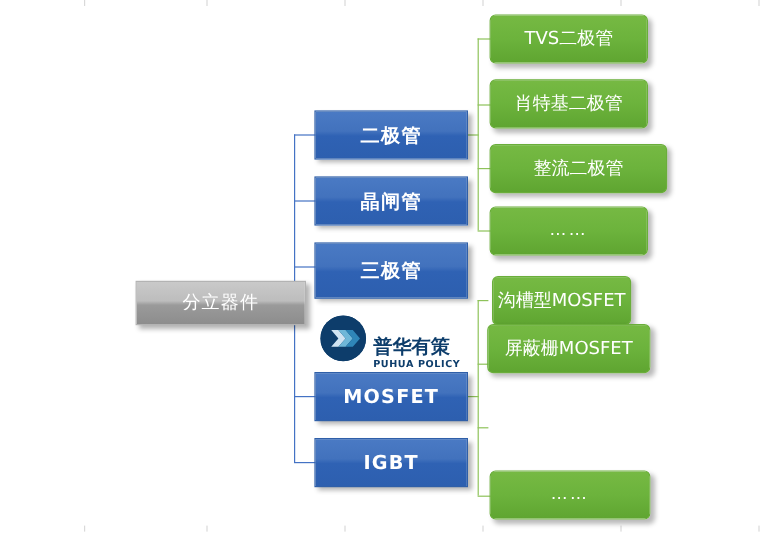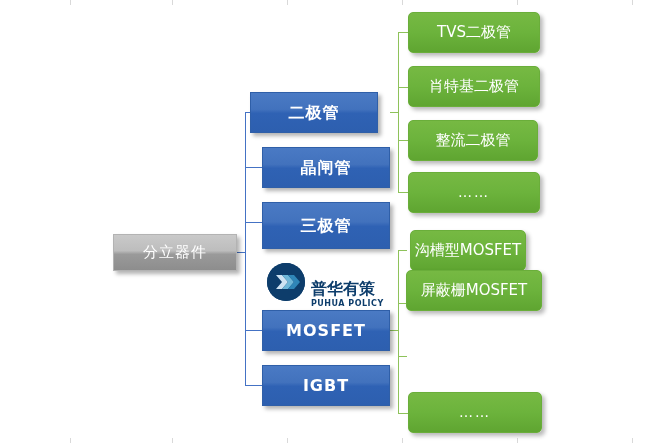--- a/index.html
+++ b/index.html
@@ -158,25 +158,25 @@
   <div class="line-green h-line" style="left:398px; top:140px; width:11px;"></div>
   <div class="line-green h-line" style="left:398px; top:192px; width:11px;"></div>
 
   <div class="line-green h-line" style="left:390px; top:330px; width:9px;"></div>
   <div class="line-green v-line" style="left:398px; top:250px; height:163px;"></div>
   <div class="line-green h-line" style="left:398px; top:250px; width:9px;"></div>
   <div class="line-green h-line" style="left:398px; top:303px; width:9px;"></div>
   <div class="line-green h-line" style="left:398px; top:356px; width:9px;"></div>
   <div class="line-green h-line" style="left:398px; top:413px; width:11px;"></div>
 
-  <div class="node node-root" style="left:113px; top:234px; width:124px; height:37px;">
+  <div class="node node-root" style="left:113px; top:234px; width:142px; height:37px;">
     <span>分立器件</span>
   </div>
 
-  <div class="node node-blue" style="left:250px; top:92px; width:128px; height:41px;">
+  <div class="node node-blue" style="left:262px; top:92px; width:128px; height:41px;">
     <span>二极管</span>
   </div>
 
   <div class="node node-blue" style="left:262px; top:147px; width:128px; height:41px;">
     <span>晶闸管</span>
   </div>
 
   <div class="node node-blue" style="left:262px; top:202px; width:128px; height:47px;">
     <span>三极管</span>
   </div>
@@ -190,21 +190,21 @@
   </div>
 
   <div class="node node-green" style="left:408px; top:12px; width:132px; height:41px;">
     <span>TVS二极管</span>
   </div>
 
   <div class="node node-green" style="left:408px; top:66px; width:132px; height:41px;">
     <span>肖特基二极管</span>
   </div>
 
-  <div class="node node-green" style="left:408px; top:120px; width:130px; height:41px;">
+  <div class="node node-green" style="left:408px; top:120px; width:148px; height:41px;">
     <span>整流二极管</span>
   </div>
 
   <div class="node node-green dots" style="left:408px; top:172px; width:132px; height:41px;">
     <span>……</span>
   </div>
 
   <div class="node node-green" style="left:410px; top:230px; width:116px; height:41px;justify-content:center;">
     <span>沟槽型MOSFET</span>
   </div>

